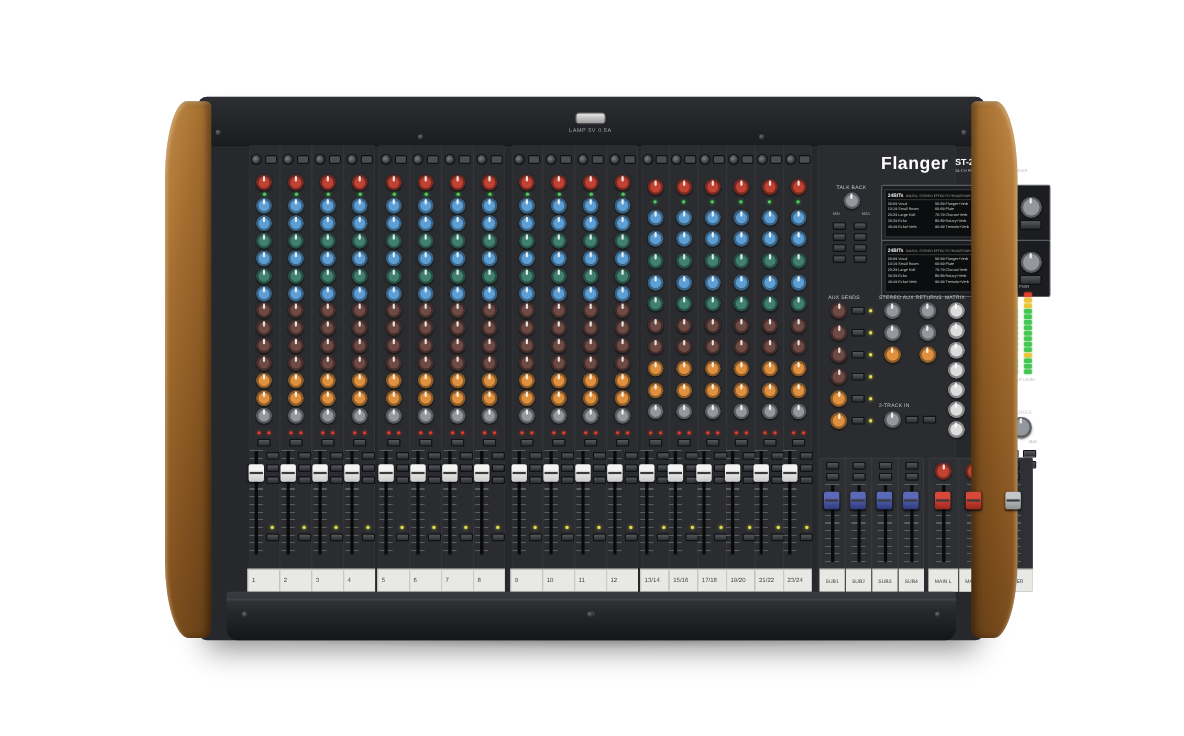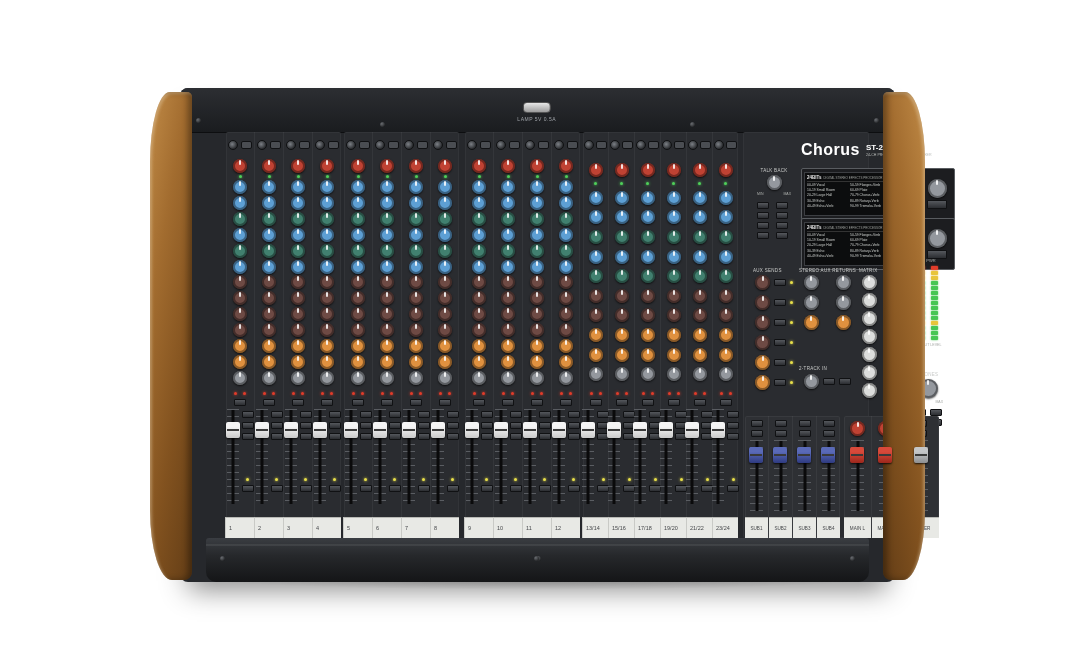--- a/index.html
+++ b/index.html
@@ -917,21 +917,21 @@
         </div>
       </div>
     </div>
     <div class="label">23/24</div>
   </div>
             </div>
           </div>
 
         <div class="master-area">
           <div class="brand-plate">
-            <span class="brand">Chorus</span>
+            <span class="brand">Flanger</span>
             <span class="model-wrap">
               <span class="model">ST-24JMC</span>
               <span class="tagline">24-CH PROFESSIONAL SOUND MIXER</span>
             </span>
           </div>
 
           <div class="talkback">
             <div class="sec-title">TALK BACK</div>
             <div class="knob pan-gray mid" style="margin:2px auto;"></div>
             <div class="tb-minmax">

